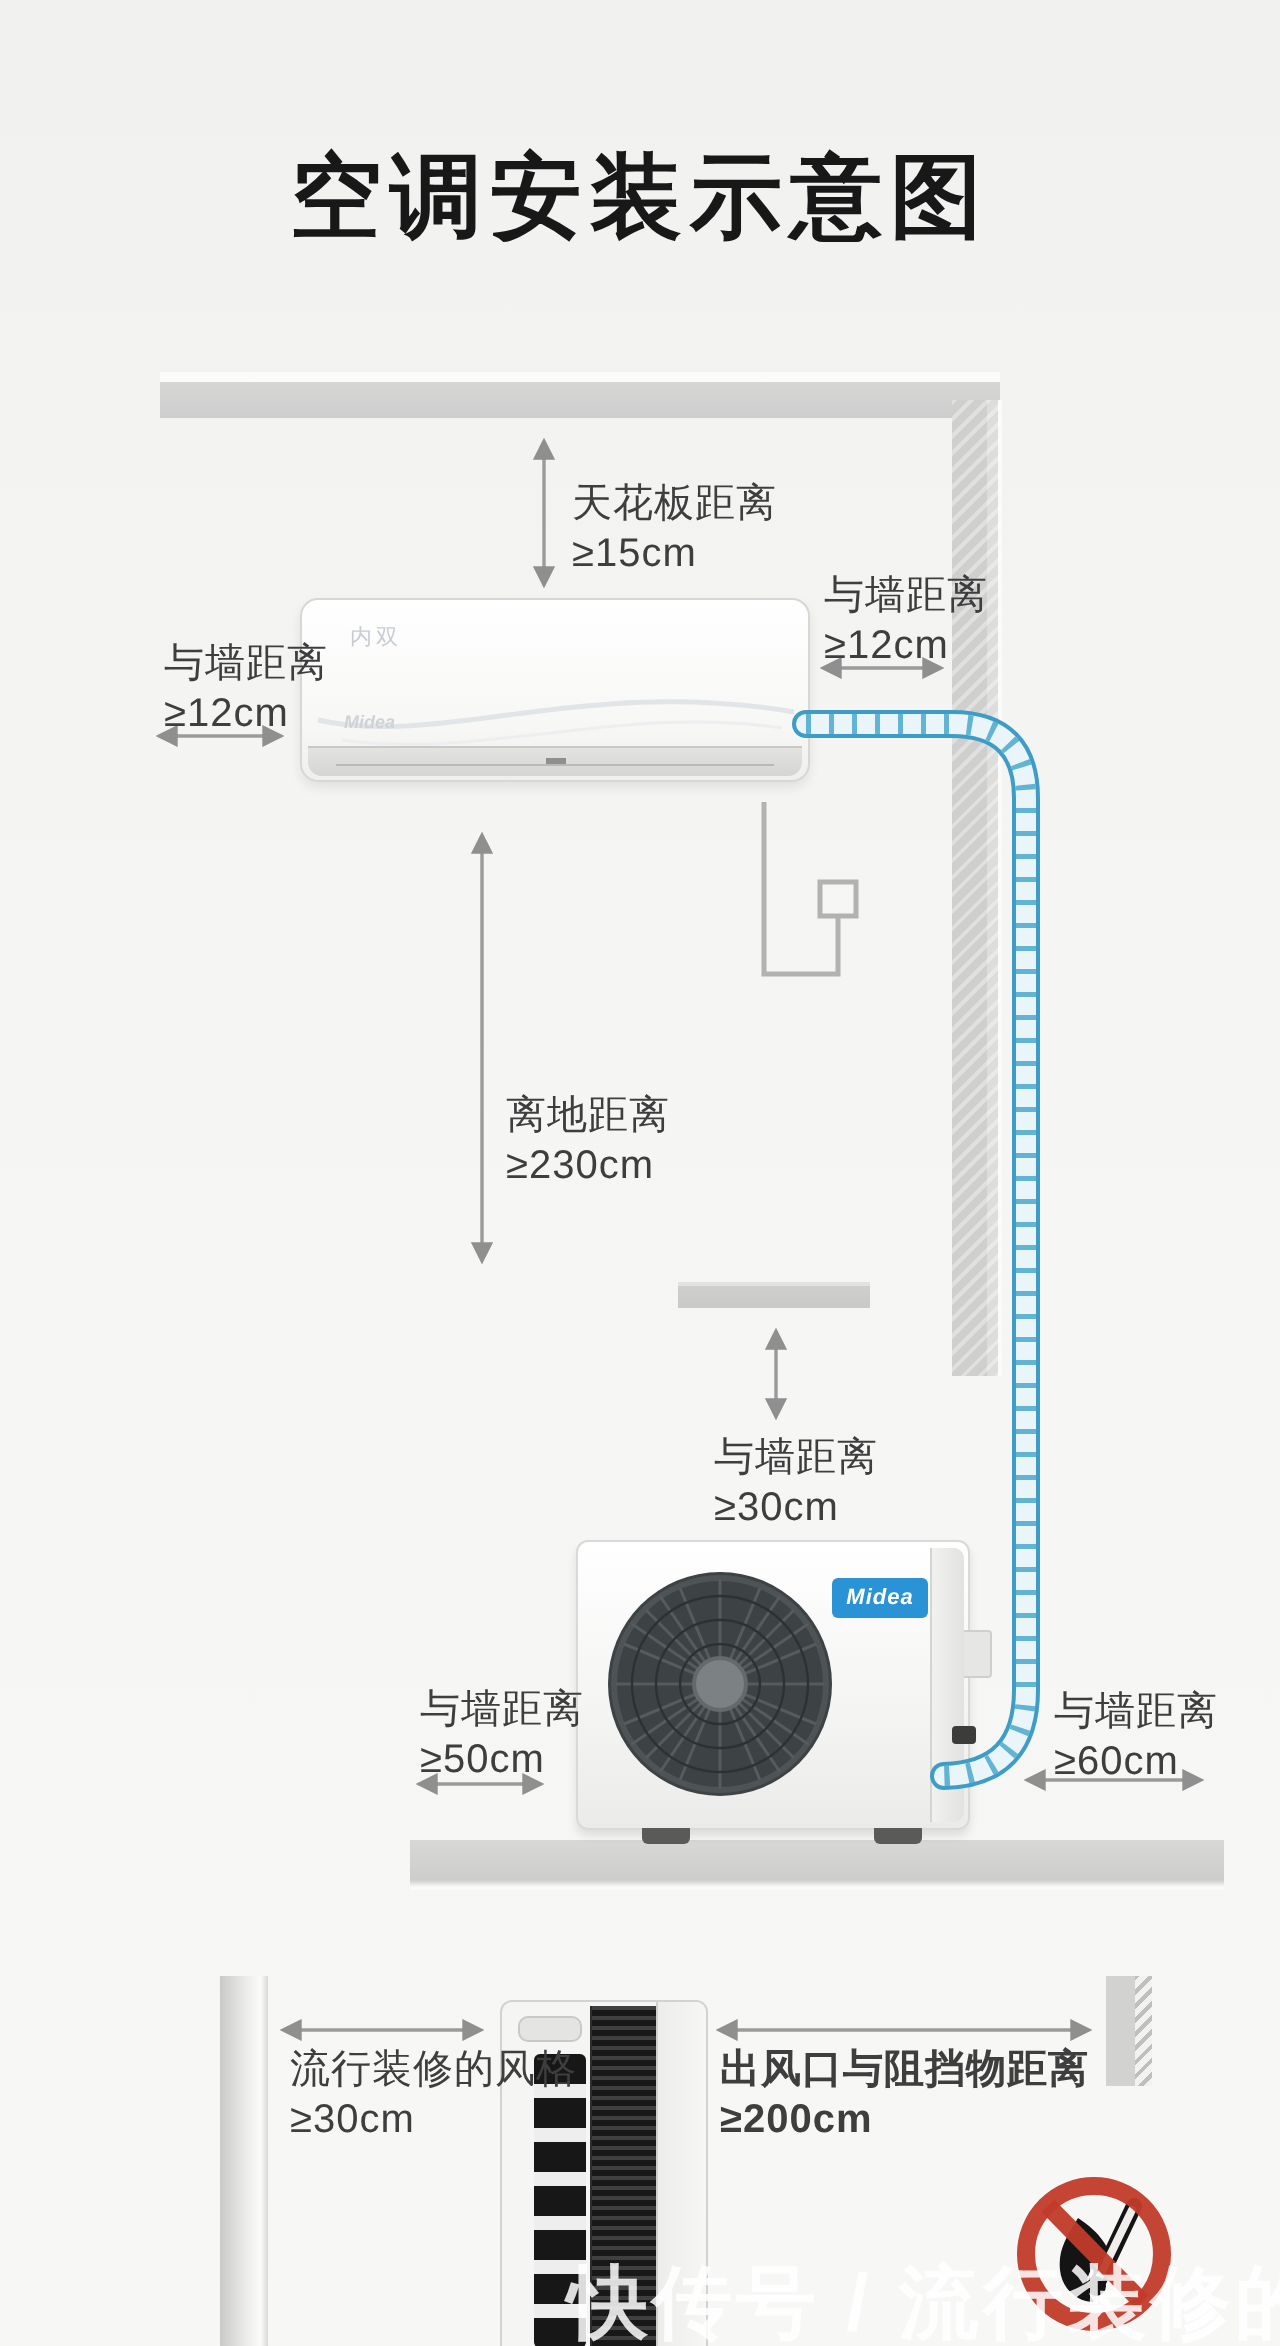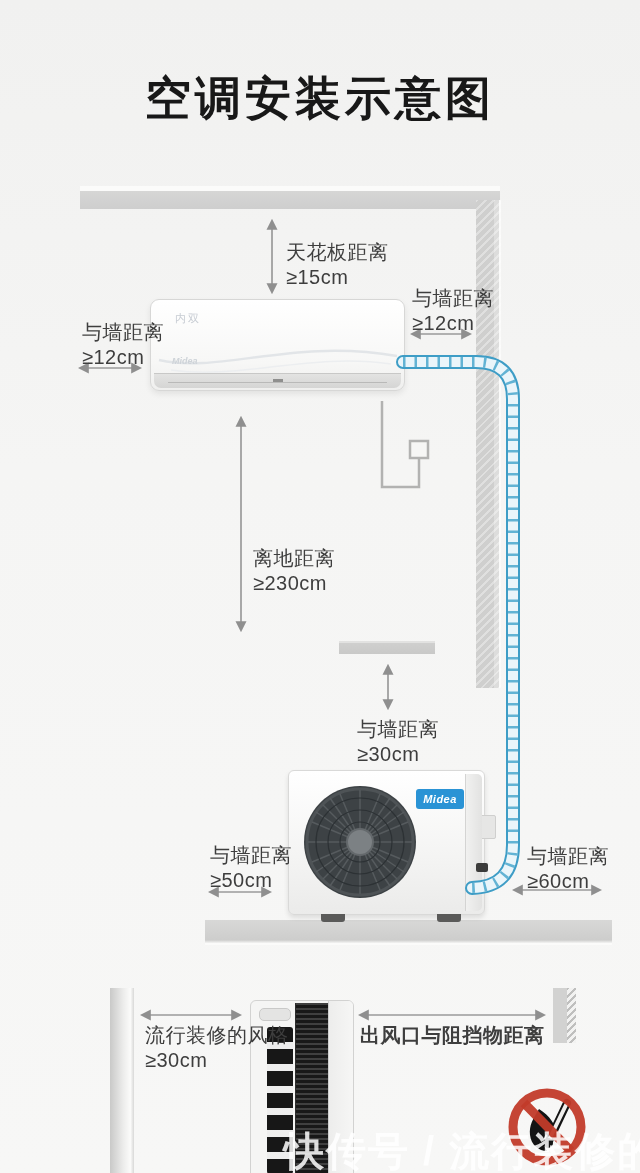--- a/index.html
+++ b/index.html
@@ -246,20 +246,21 @@
   <div class="label" style="left:527px;top:844px;">
     <div>与墙距离</div>
       <div>≥60cm</div>
   </div>
   <div class="label" style="left:145px;top:1023px;">
     <div>流行装修的风格</div>
       <div>≥30cm</div>
   </div>
   <div class="label" style="left:360px;top:1023px;font-weight:bold;">
     <div>出风口与阻挡物距离</div>
+      <div>≥200cm</div>
   </div>
 
   <svg class="nofire" width="88" height="88">
     <path d="M36,26 C30,36 26,42 27,52 C28,62 36,68 44,68 C39,61 40,56 43,51 C46,58 53,59 53,50 C53,42 47,33 36,26 z" fill="#141414"></path>
     <line x1="64" y1="20" x2="46" y2="58" stroke="#141414" stroke-width="8" stroke-linecap="round"></line>
     <line x1="63" y1="22" x2="47" y2="55" stroke="#efeeec" stroke-width="4" stroke-linecap="round"></line>
     <circle cx="45" cy="60" r="5" fill="#141414"></circle>
     <circle cx="44" cy="44" r="34" fill="none" stroke="#c23b2a" stroke-width="9" opacity=".95"></circle>
     <line x1="21" y1="20" x2="68" y2="68" stroke="#c23b2a" stroke-width="9" opacity=".95"></line>
   </svg>

